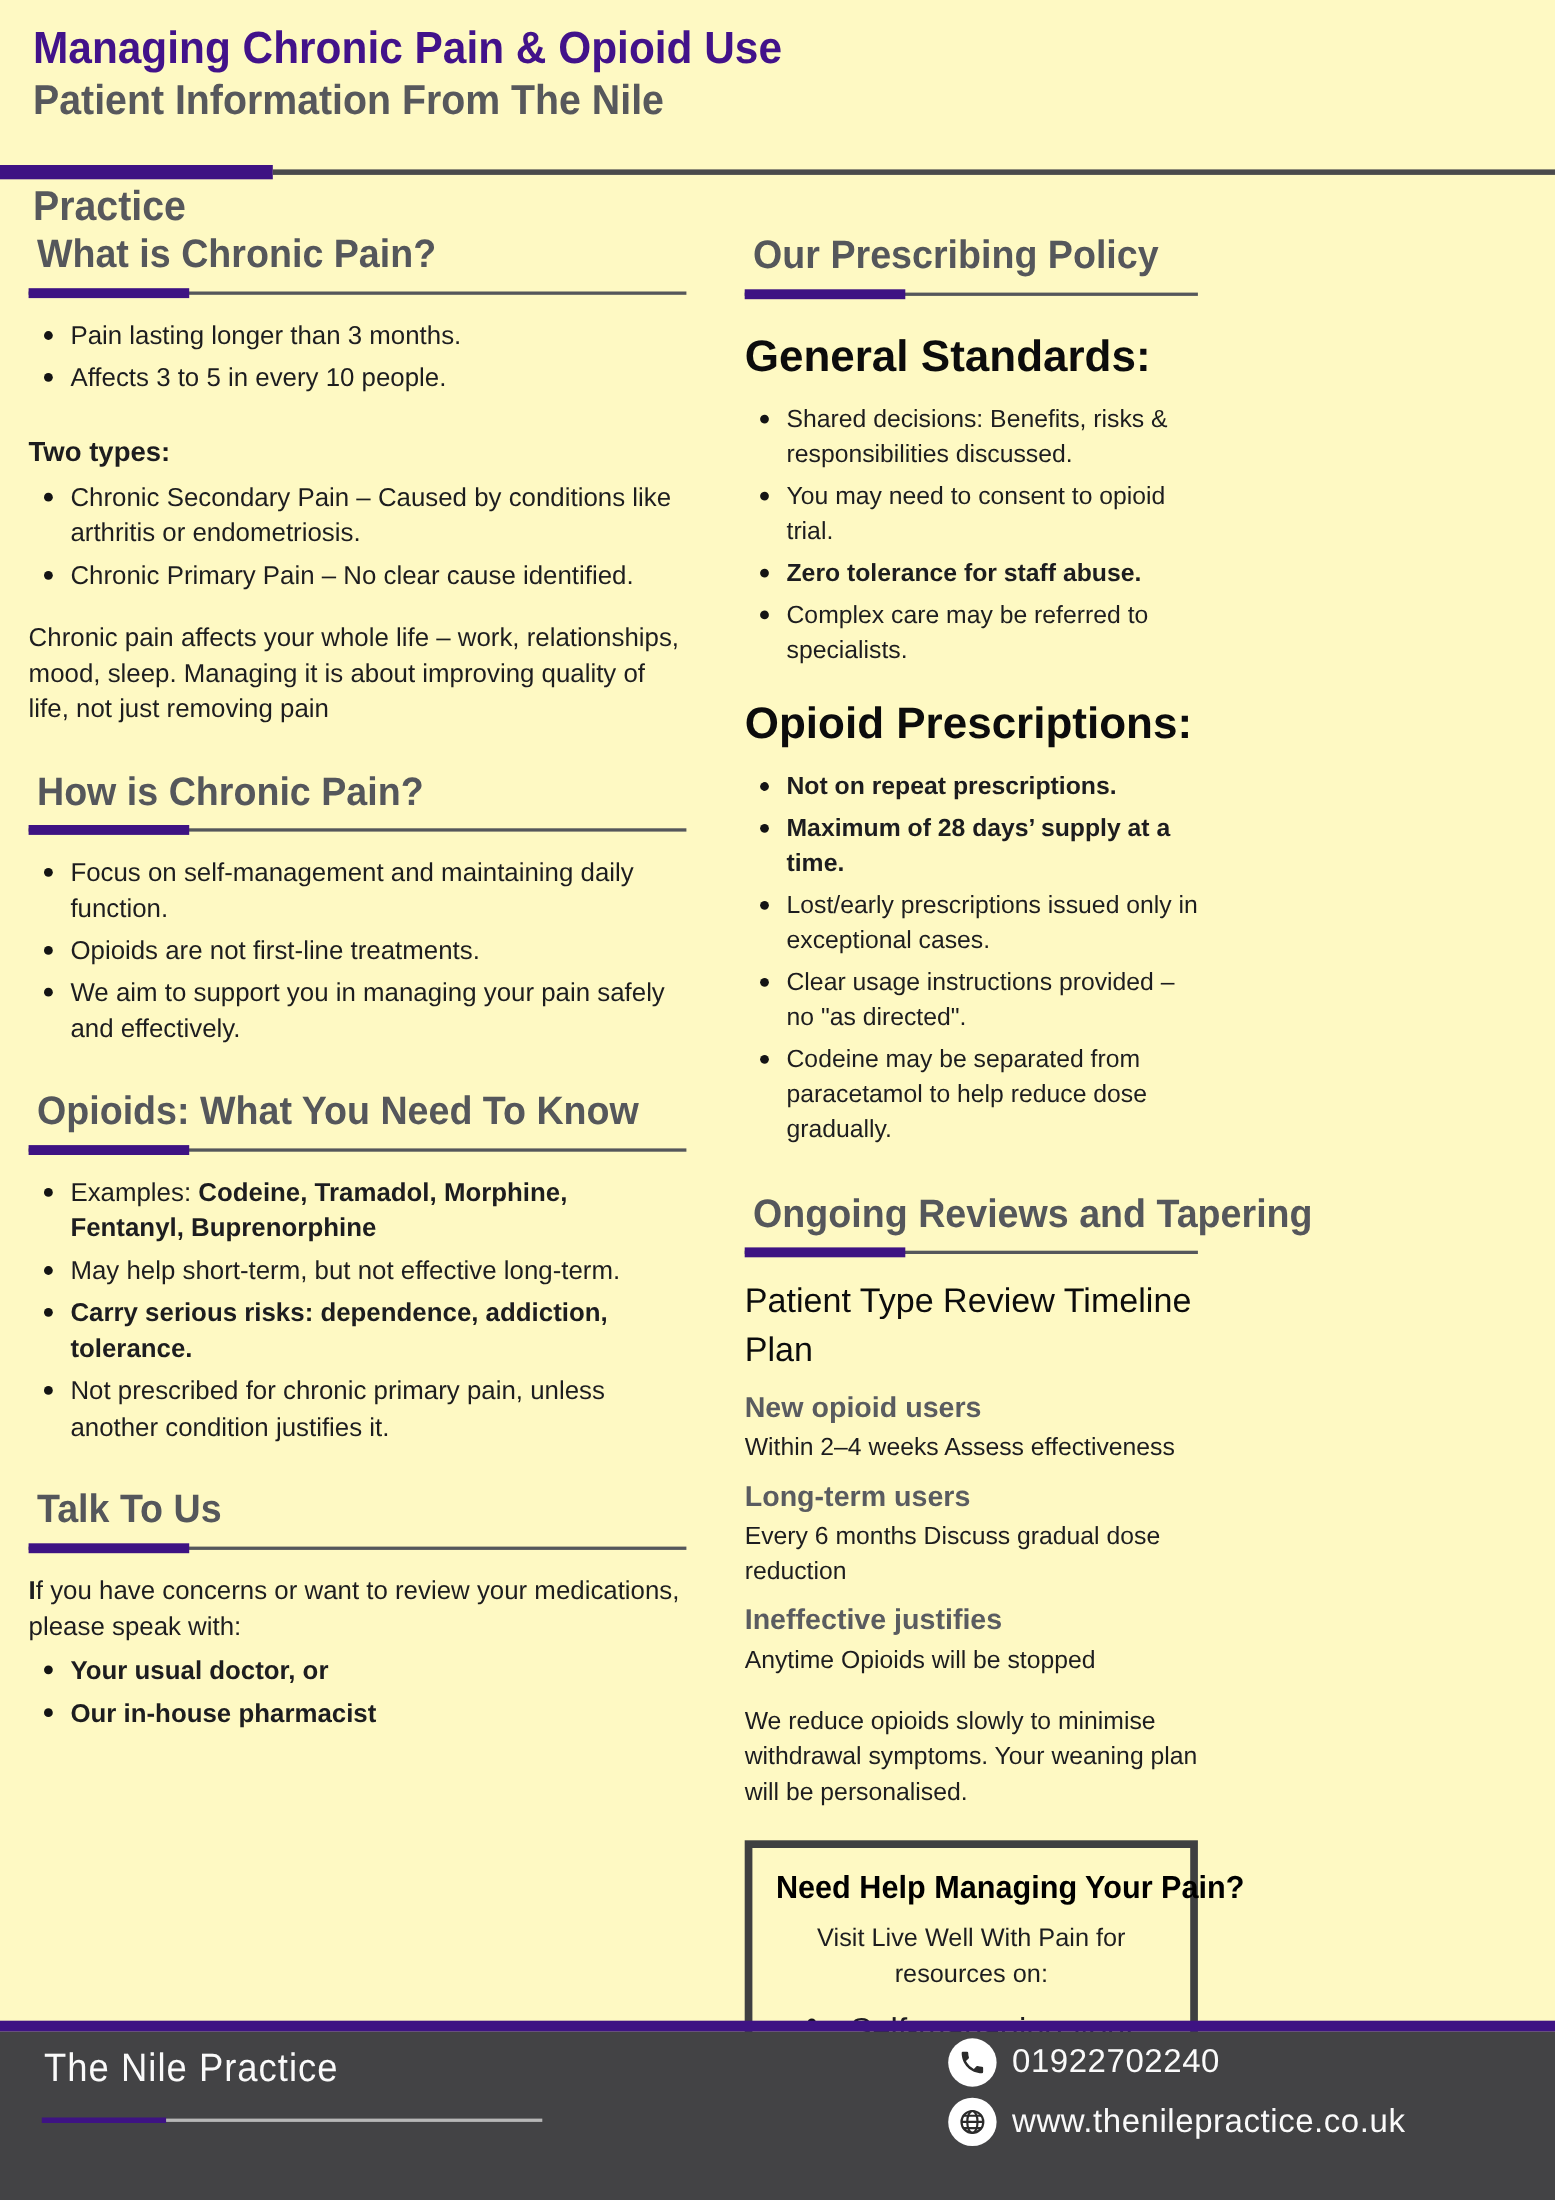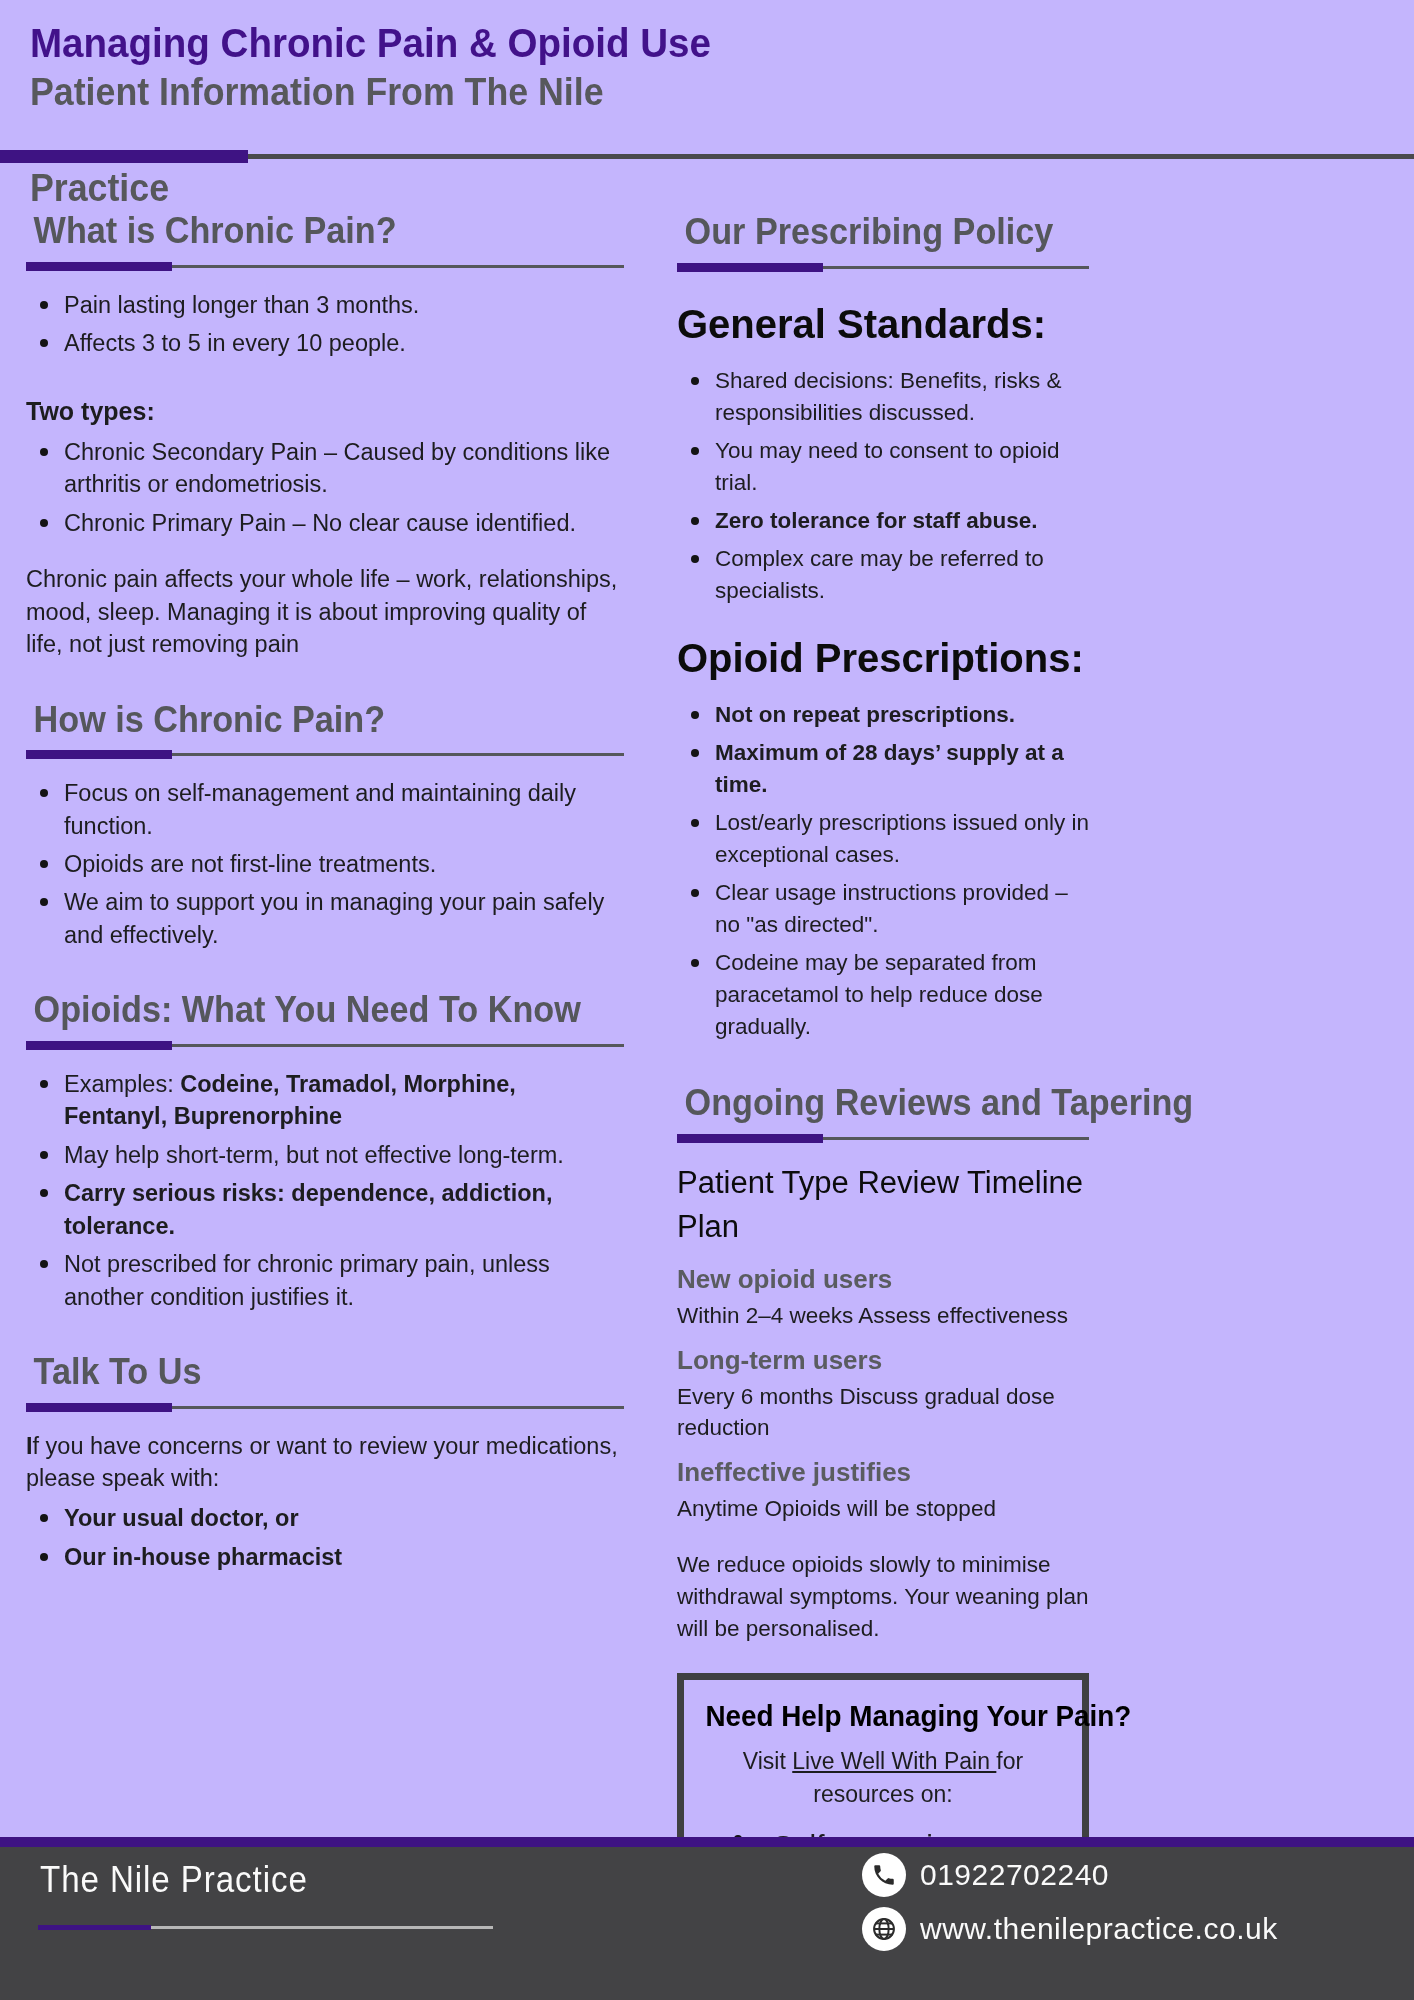--- a/index.html
+++ b/index.html
@@ -1,18 +1,18 @@
 <!DOCTYPE html>
 <html><head>
 <meta charset="utf-8">
 <style>
   html,body { margin:0; padding:0; background:#e8e8e8; }
   .page {
     position:relative; width:1414px; height:2000px; margin:0 auto;
-    background:#c4b5fd; overflow:hidden;
+    background:#fef9c3; overflow:hidden;
     font-family:"Liberation Sans", sans-serif; color:#1d1d1f;
   }
 
   
   .header { position:absolute; left:30px; top:20px; width:1360px; }
   .page-title {
     margin:0; font-size:41px; font-weight:700; color:#42128a;
     transform:scaleX(.94); transform-origin:left center; white-space:nowrap;
   }
   .page-subtitle {
@@ -39,21 +39,21 @@
   .rule-gray   { position:absolute; left:0; right:0; top:3px; height:3px; background:#55575b; }
   .rule-purple { position:absolute; left:0; top:0; width:146px; height:9px; background:#3e1383; }
 
   ul.blist { margin:0 0 8px; padding:0 0 0 38px; list-style:none; }
   ul.blist li { position:relative; margin-bottom:6px; }
   ul.blist li::before {
     content:""; position:absolute; left:-24px; top:12px;
     width:8px; height:8px; border-radius:50%; background:#141414;
   }
   .b { font-weight:700; }
-  .u { text-decoration:underline; }
+  .u { }
 
   .lead-bold { font-size:25px; font-weight:700; margin:34px 0 8px; }
   .para { margin:24px 0 8px; }
 
   h3.subhead { font-size:40px; font-weight:700; color:#0c0c0c; margin:24px 0 12px; }
   h4.planhead { font-size:31px; font-weight:400; color:#0c0c0c; margin:18px 0 12px; }
   .review-label { font-size:26px; font-weight:700; color:#5a5c60; margin:10px 0 2px; }
   .review-value { margin:0 0 8px; }
 
   .help-box { border:7px solid #3f4041; margin-top:28px; padding:12px 14px 22px; }

